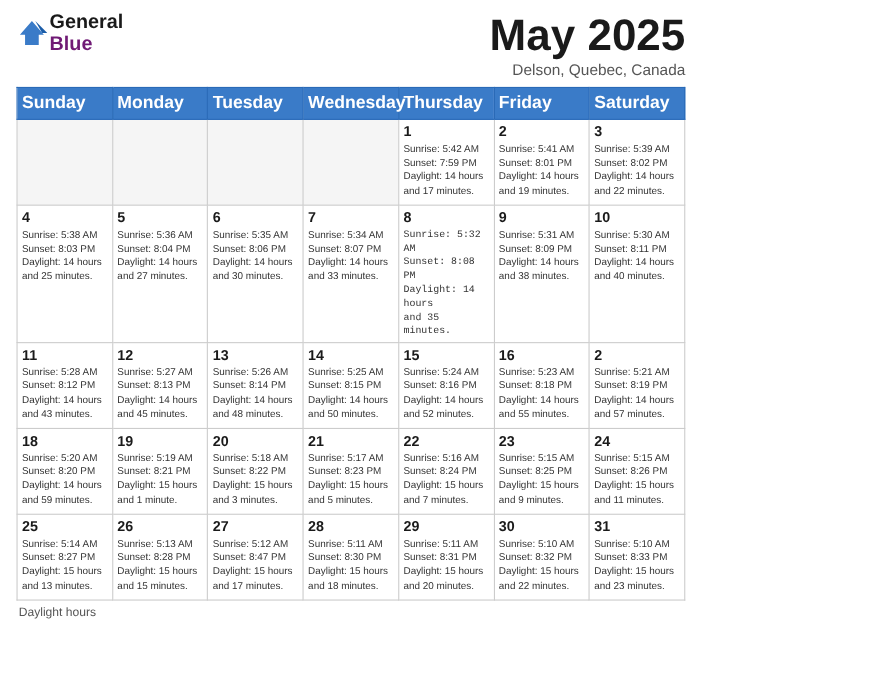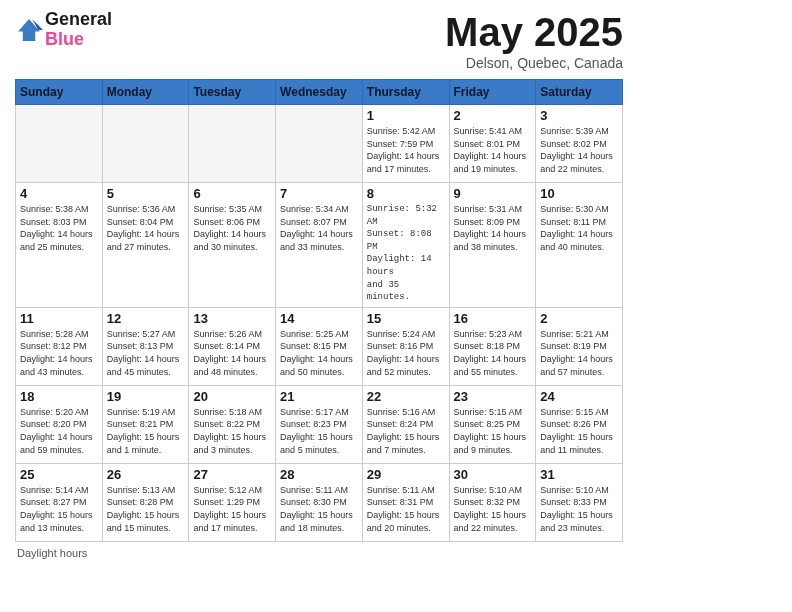--- a/index.html
+++ b/index.html
@@ -23,21 +23,21 @@
     .logo {
       display: flex;
       align-items: center;
     }
     .logo-text {
       font-size: 18px;
       font-weight: bold;
       color: #1a1a1a;
       line-height: 1.1;
     }
-    .logo-text .blue { color: #ec4899; }
+    .logo-text .blue { color: #701a75; }
     .logo-icon {
       width: 28px;
       height: 28px;
       margin-right: 2px;
     }
     .title-section {
       text-align: right;
     }
     .month-title {
       font-size: 40px;
@@ -48,22 +48,22 @@
       font-size: 14px;
       color: #555;
     }
     table {
       width: 100%;
       border-collapse: collapse;
       table-layout: fixed;
     }
     th {
       background-color: #3a7bc8;
-      color: #0f172a;
-      font-size: 12px;
+      color: #ffffff;
+      font-size: 16px;
       font-weight: bold;
       padding: 5px 4px;
       text-align: left;
       border: 1px solid #2a6ab7;
     }
     td {
       border: 1px solid #ccc;
       vertical-align: top;
       padding: 3px 4px;
       font-size: 9.5px;
@@ -319,21 +319,21 @@
           <td>
             <span class="day-number">26</span>
             <div class="day-info" style="white-space: pre-line;">Sunrise: 5:13 AM
 Sunset: 8:28 PM
 Daylight: 15 hours
 and 15 minutes.</div>
           </td>
           <td>
             <span class="day-number">27</span>
             <div class="day-info" style="white-space: pre-line;">Sunrise: 5:12 AM
-Sunset: 1:29 PM
+Sunset: 8:47 PM
 Daylight: 15 hours
 and 17 minutes.</div>
           </td>
           <td>
             <span class="day-number">28</span>
             <div class="day-info" style="white-space: pre-line;">Sunrise: 5:11 AM
 Sunset: 8:30 PM
 Daylight: 15 hours
 and 18 minutes.</div>
           </td>

